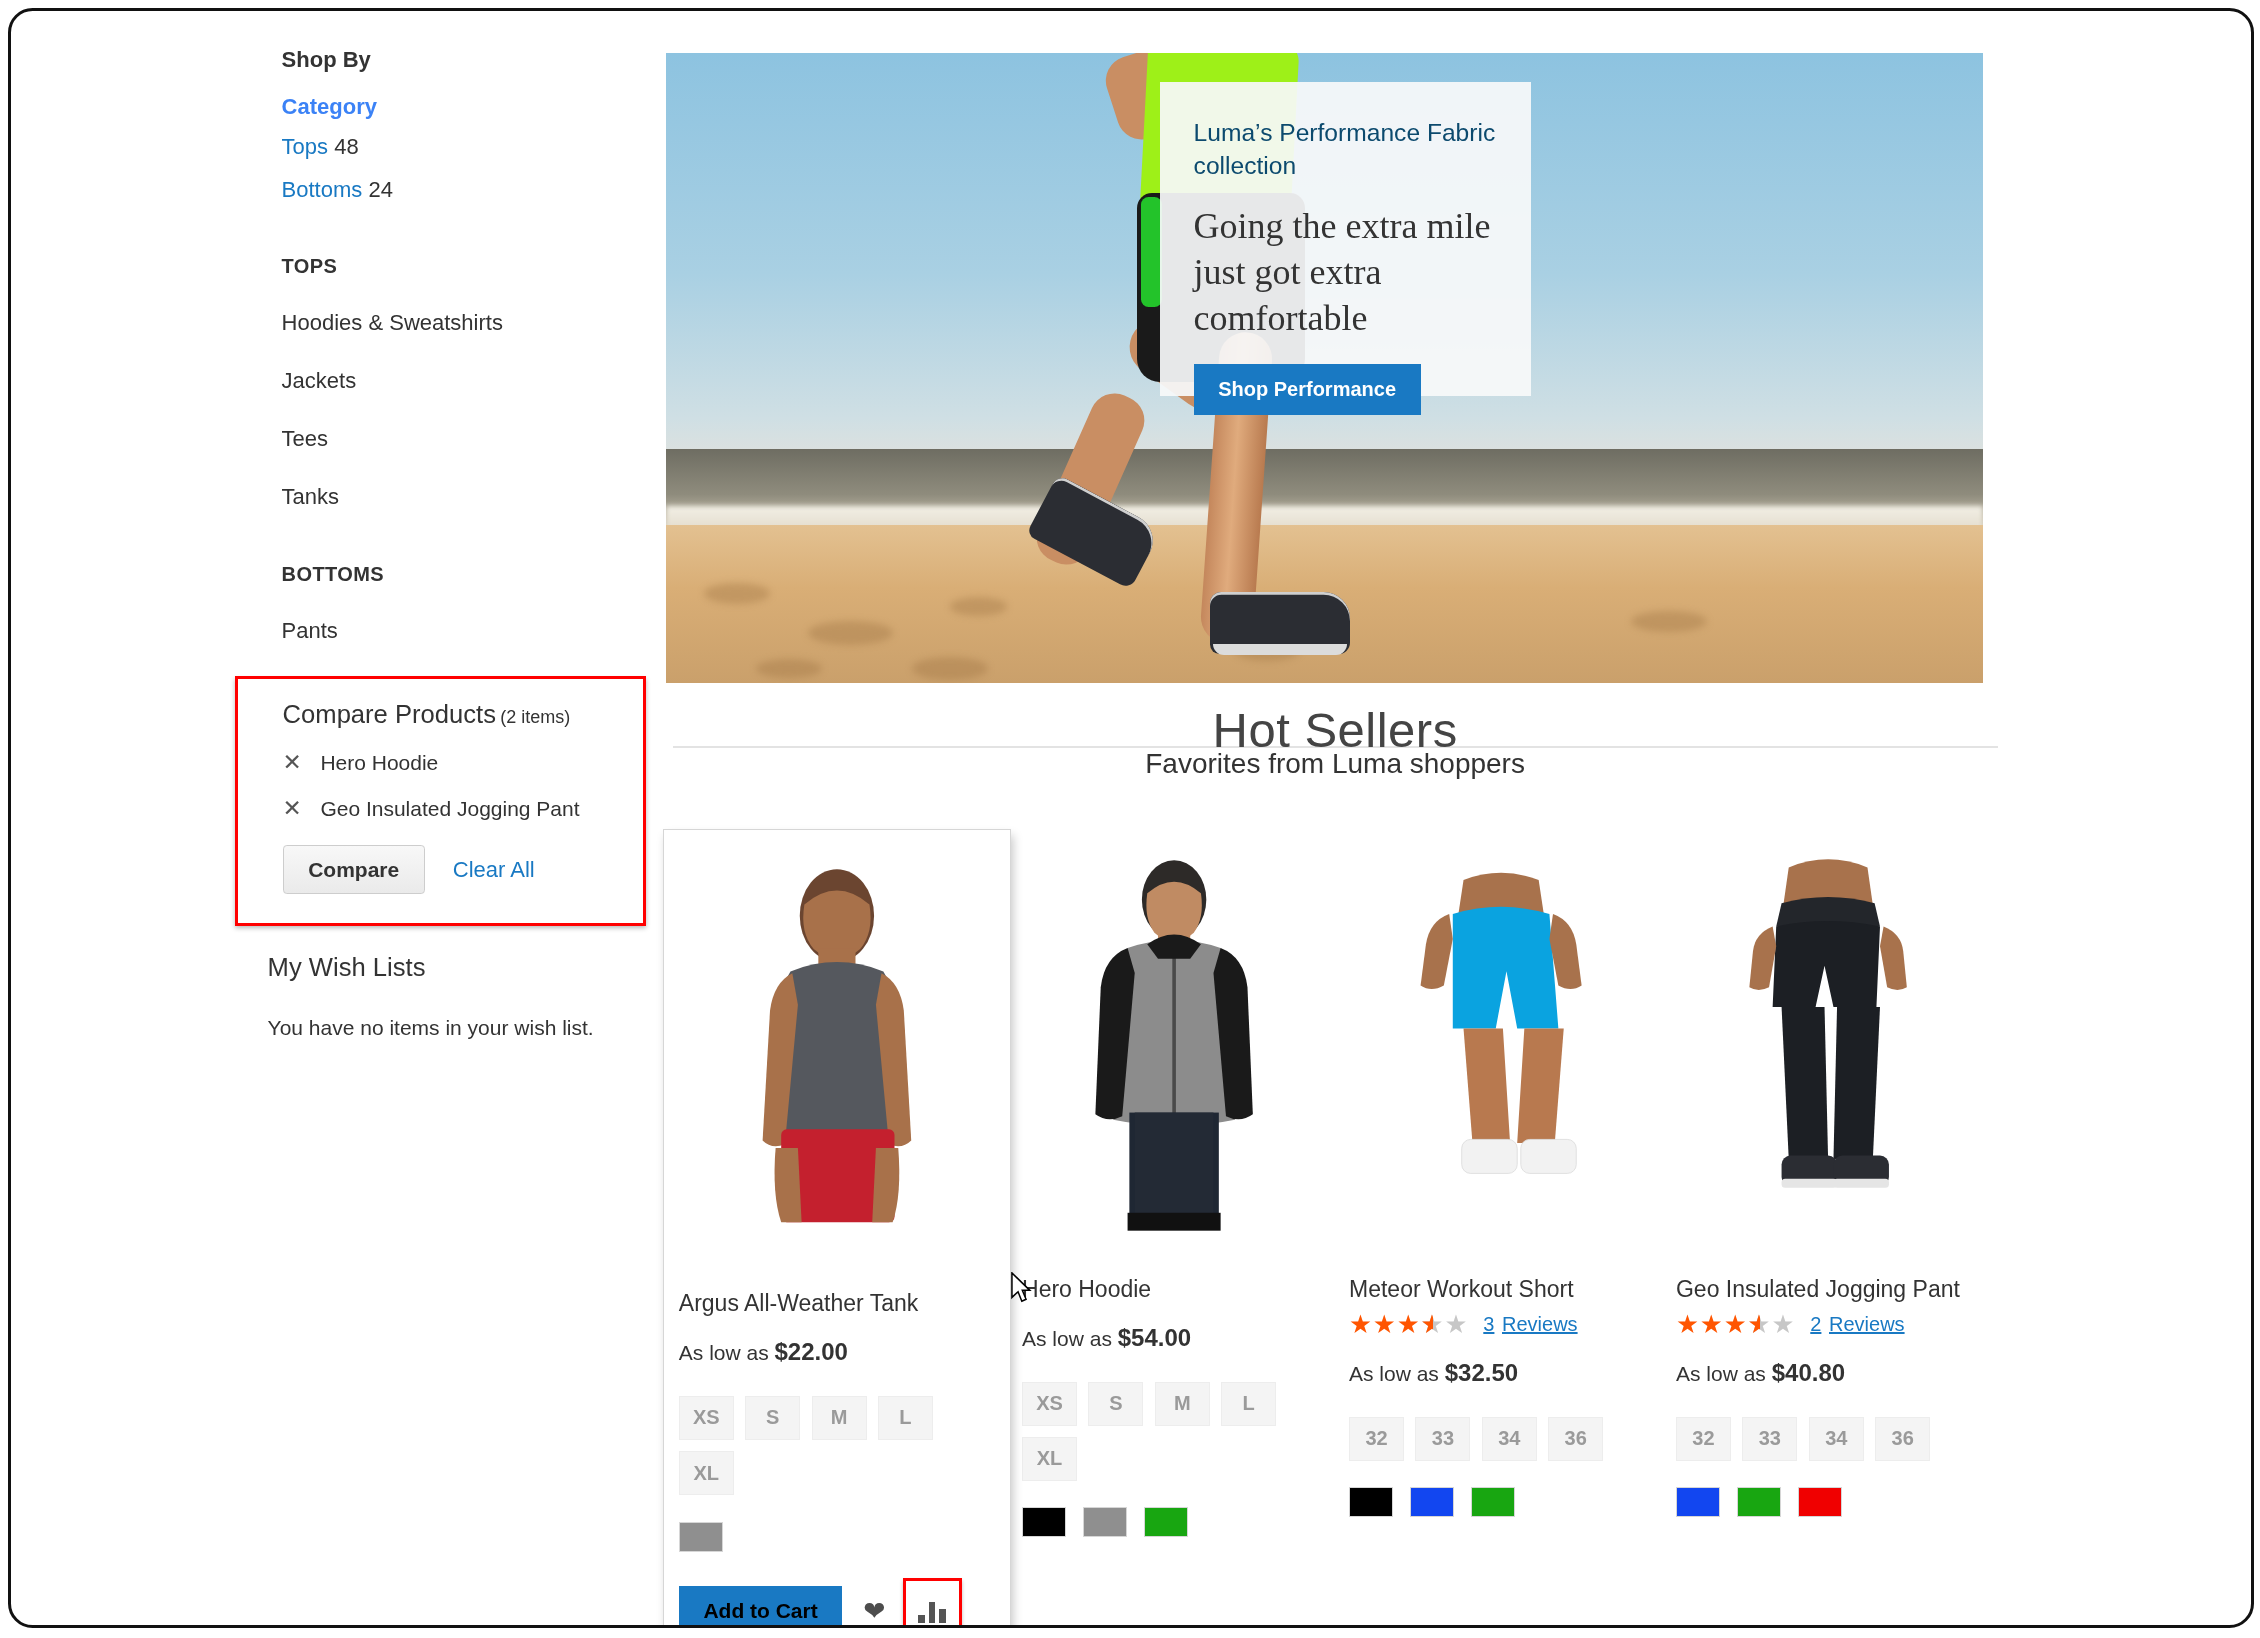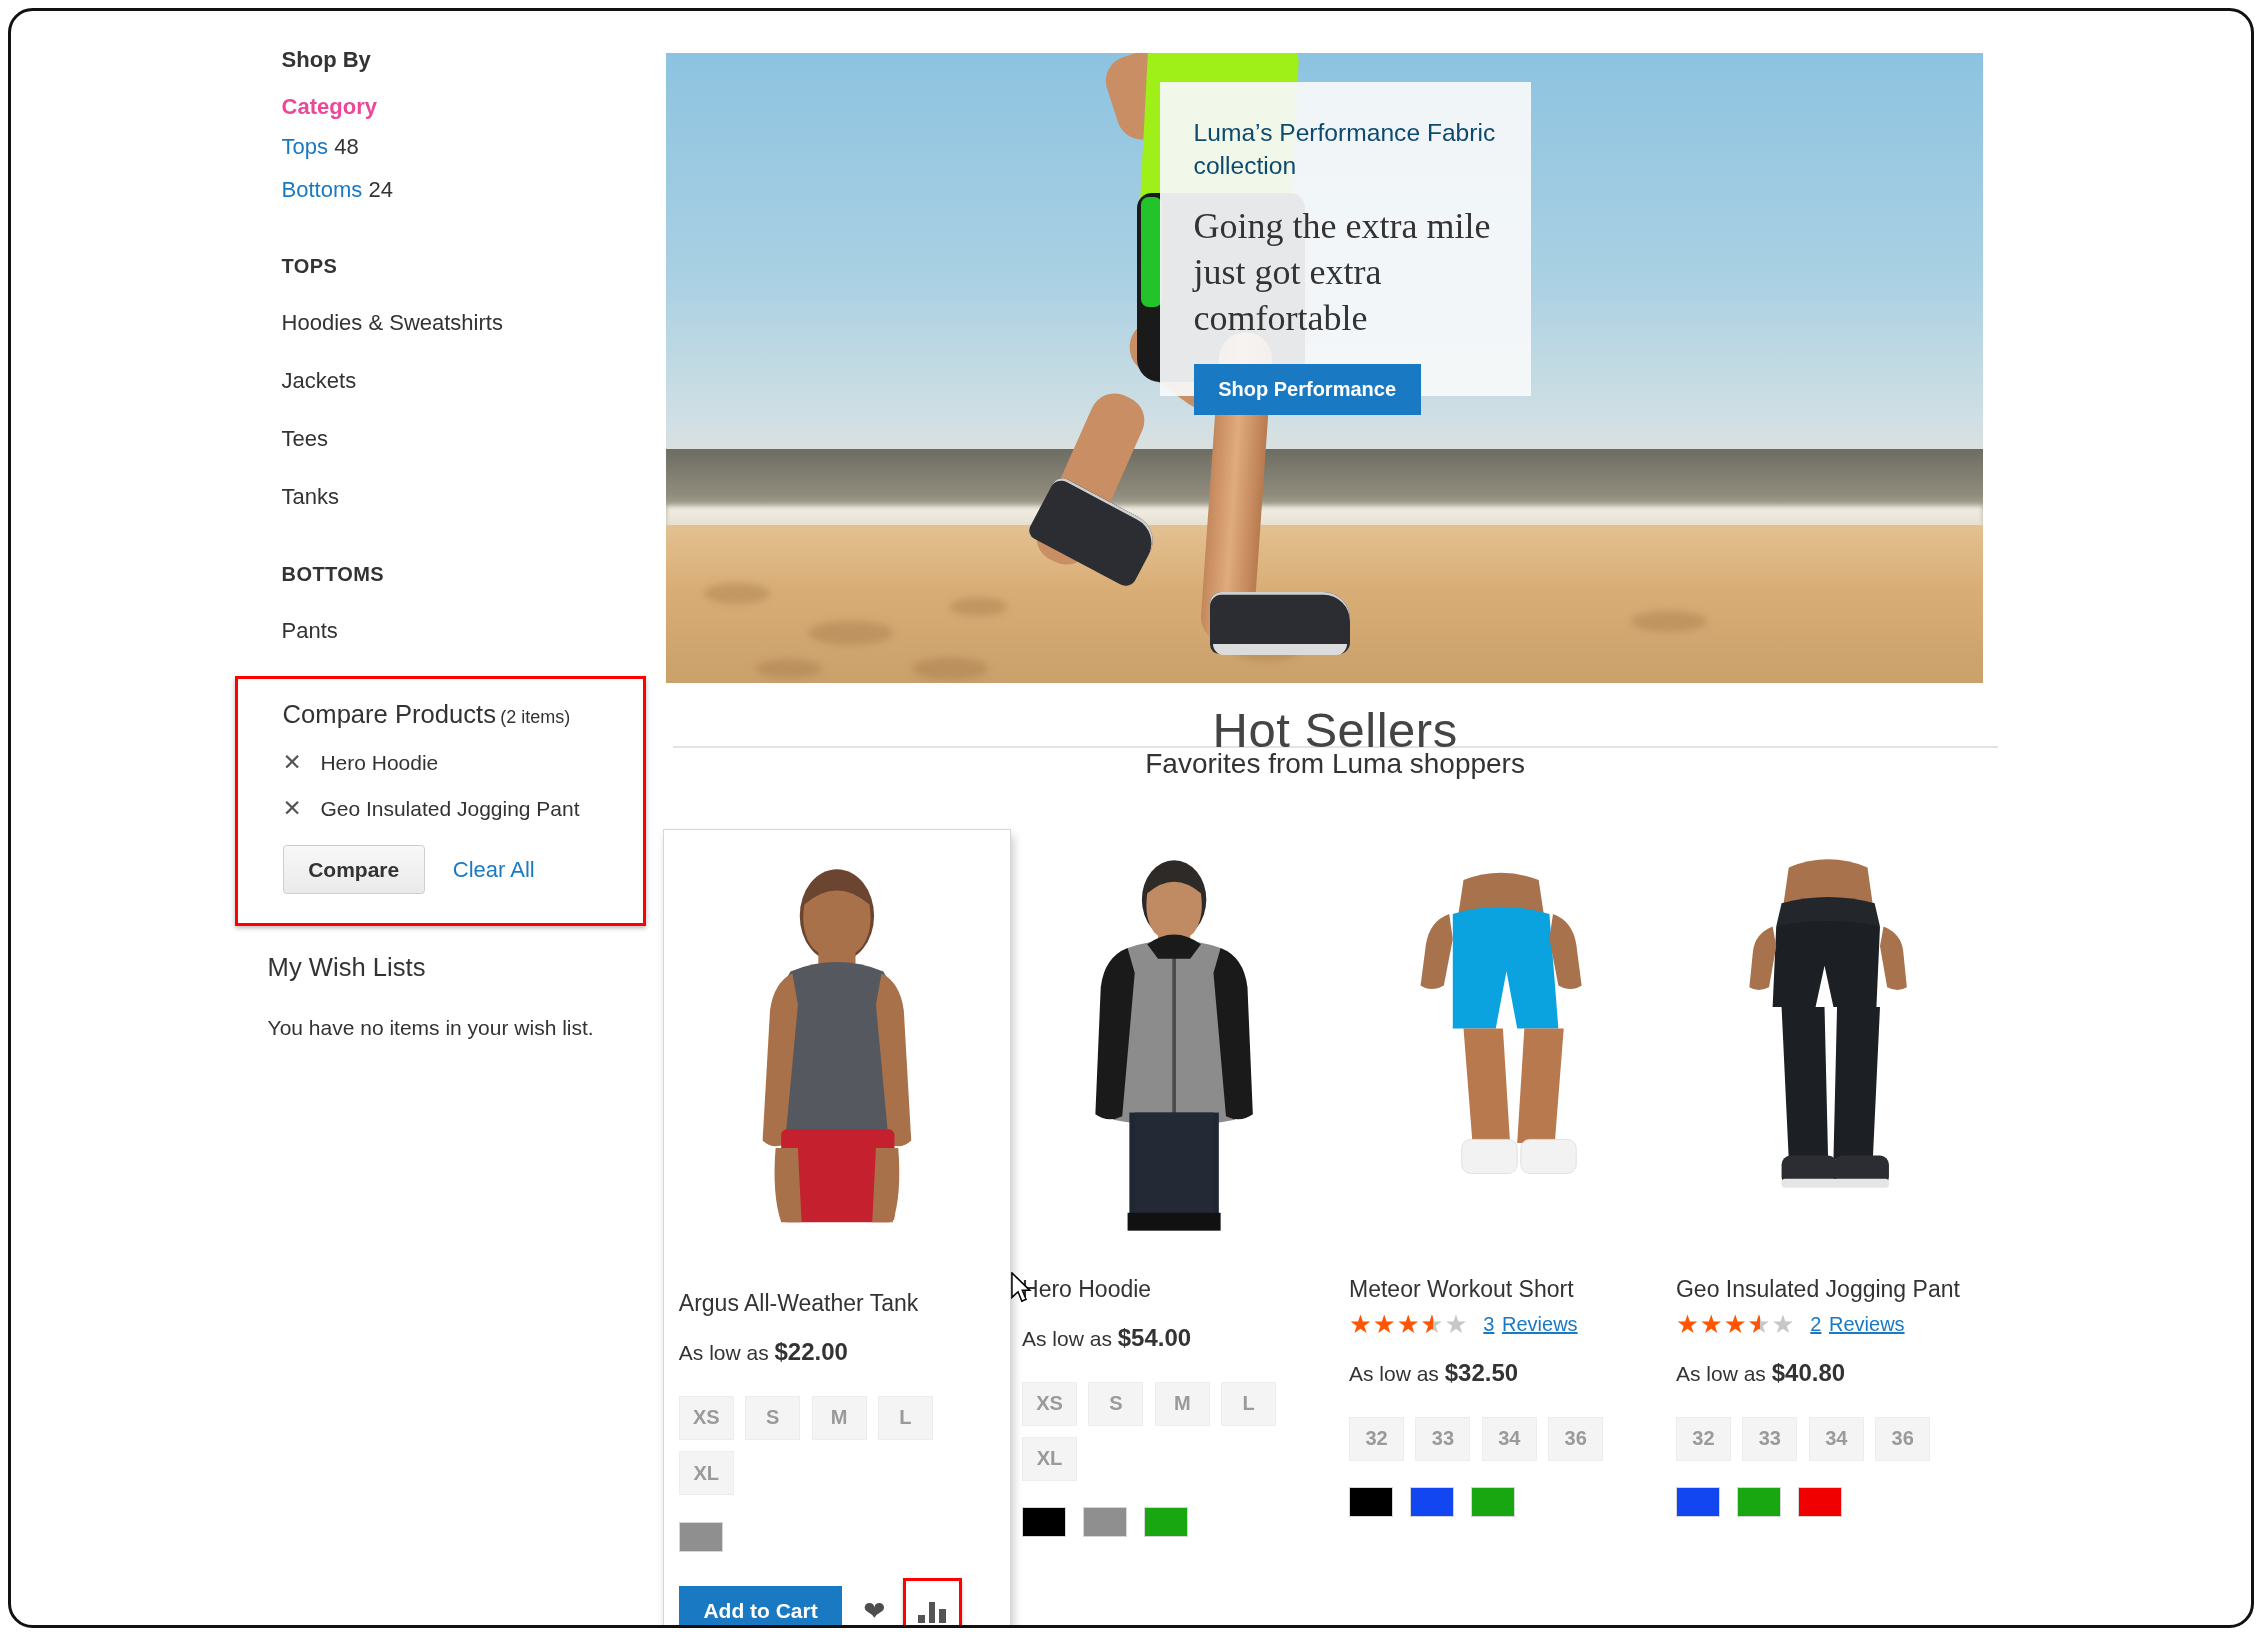--- a/index.html
+++ b/index.html
@@ -16,21 +16,21 @@
     width: 2246px; height: 1620px;
     border: 3.8px solid #111111;
     border-radius: 24.6px;
     background:#fff;
     overflow:hidden;
   }
 
   
   #sidebar { position:absolute; left:271px; top:36px; width:397px; }
   .side-heading { font-size:22px; font-weight:bold; color:#333; margin-bottom:21px; }
-  .side-subheading { font-size:22px; font-weight:bold; color:#ec4899; margin-bottom:15px; }
+  .side-subheading { font-size:22px; font-weight:bold; color:#3b82f6; margin-bottom:15px; }
   .cat-row { font-size:22px; margin-bottom:19px; line-height:1.1; }
   .cat-row a { color:#1979c3; text-decoration:none; }
   .cat-count { color:#333; }
   .group-title { font-size:20px; font-weight:bold; color:#333; letter-spacing:0.4px; margin:53px 0 17px 0; }
   .side-link { font-size:22px; color:#333; margin-bottom:20px; display:block; text-decoration:none;margin-top:32px; }
 
   
   #compare-box {
     position:absolute; left:224px; top:665px;
     width:411px; height:250px;
@@ -119,21 +119,21 @@
   .sizes { margin-top:30px; display:flex; flex-wrap:wrap; gap:11.4px; max-width:284px; }
   .size {
     min-width:55px; height:44px; background:#f4f4f4; border:0.9px solid #ededed;
     display:flex; align-items:center; justify-content:center;
     font-size:20px; font-weight:bold; color:#9a9a9a; cursor:pointer;
   }
   .swatches { margin-top:26.5px; display:flex; gap:17px; }
   .swatch { width:44px; height:30px; border:0.9px solid #d6d6d6; cursor:pointer; }
   .actions { margin-top:26.5px; display:flex; align-items:center; }
   .btn-cart {
-    background:#1979c3; color:#ffffff; border:none;
+    background:#1979c3; color:#000000; border:none;
     padding:13.2px 24.6px; font-size:21px; font-weight:bold; cursor:pointer;
     font-family:"Liberation Sans", sans-serif;
   }
   .icon-wish { font-size:26.5px; color:#4d4d4d; margin-left:21px; cursor:pointer; line-height:1; }
   .btn-compare-icon {
     margin-left:17px; width:59px; height:66px;
     border:3.8px solid #ff0000; background:#fff;
     display:flex; align-items:center; justify-content:center;
     cursor:pointer; box-shadow:0 2.8px 3.8px rgba(0,0,0,.25);
   }

